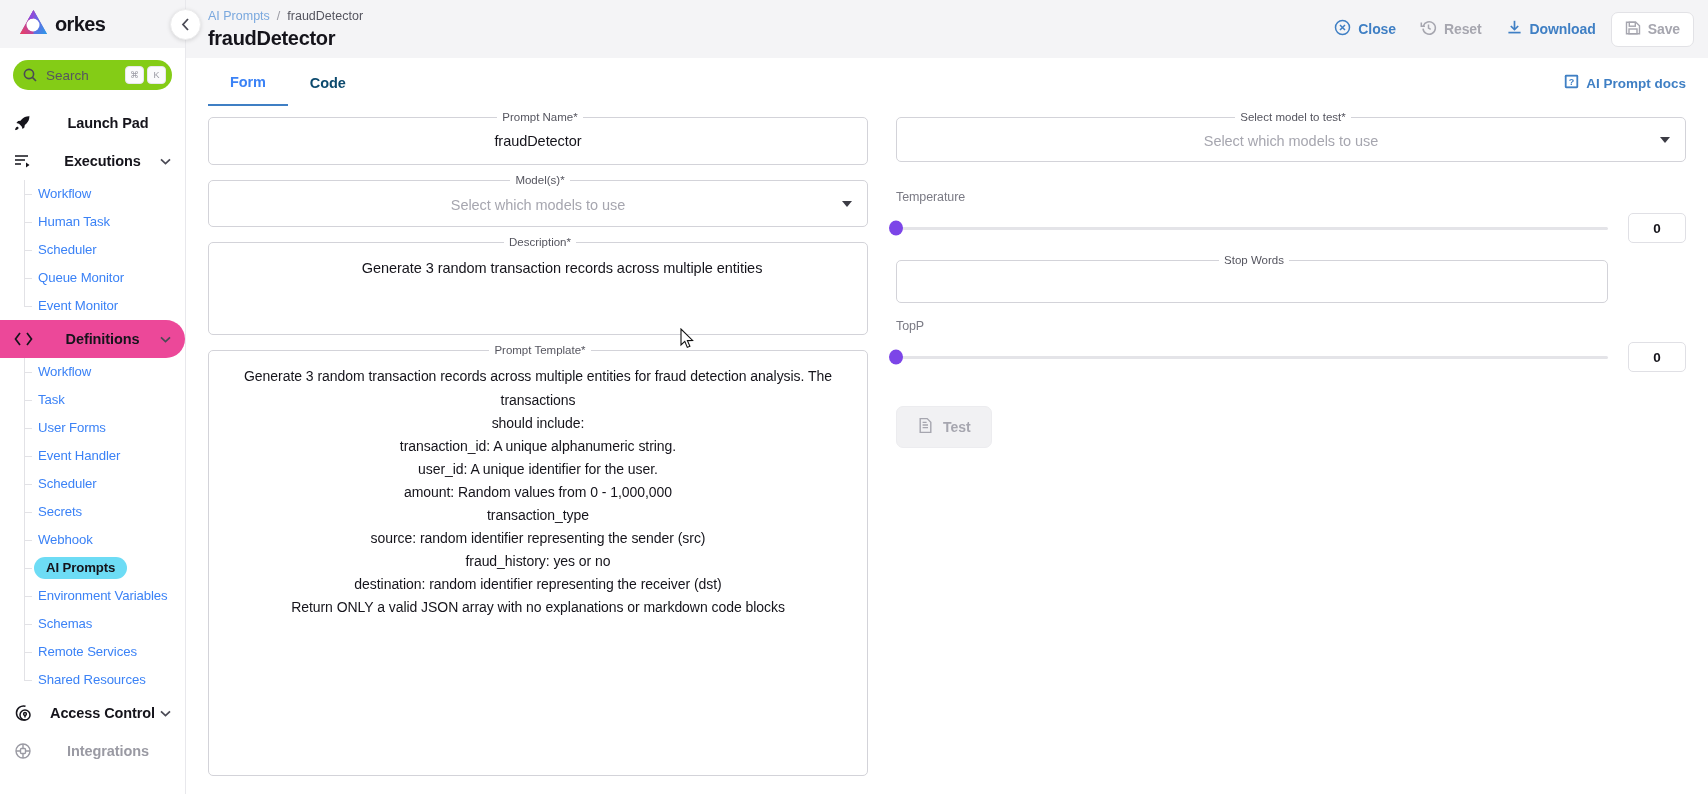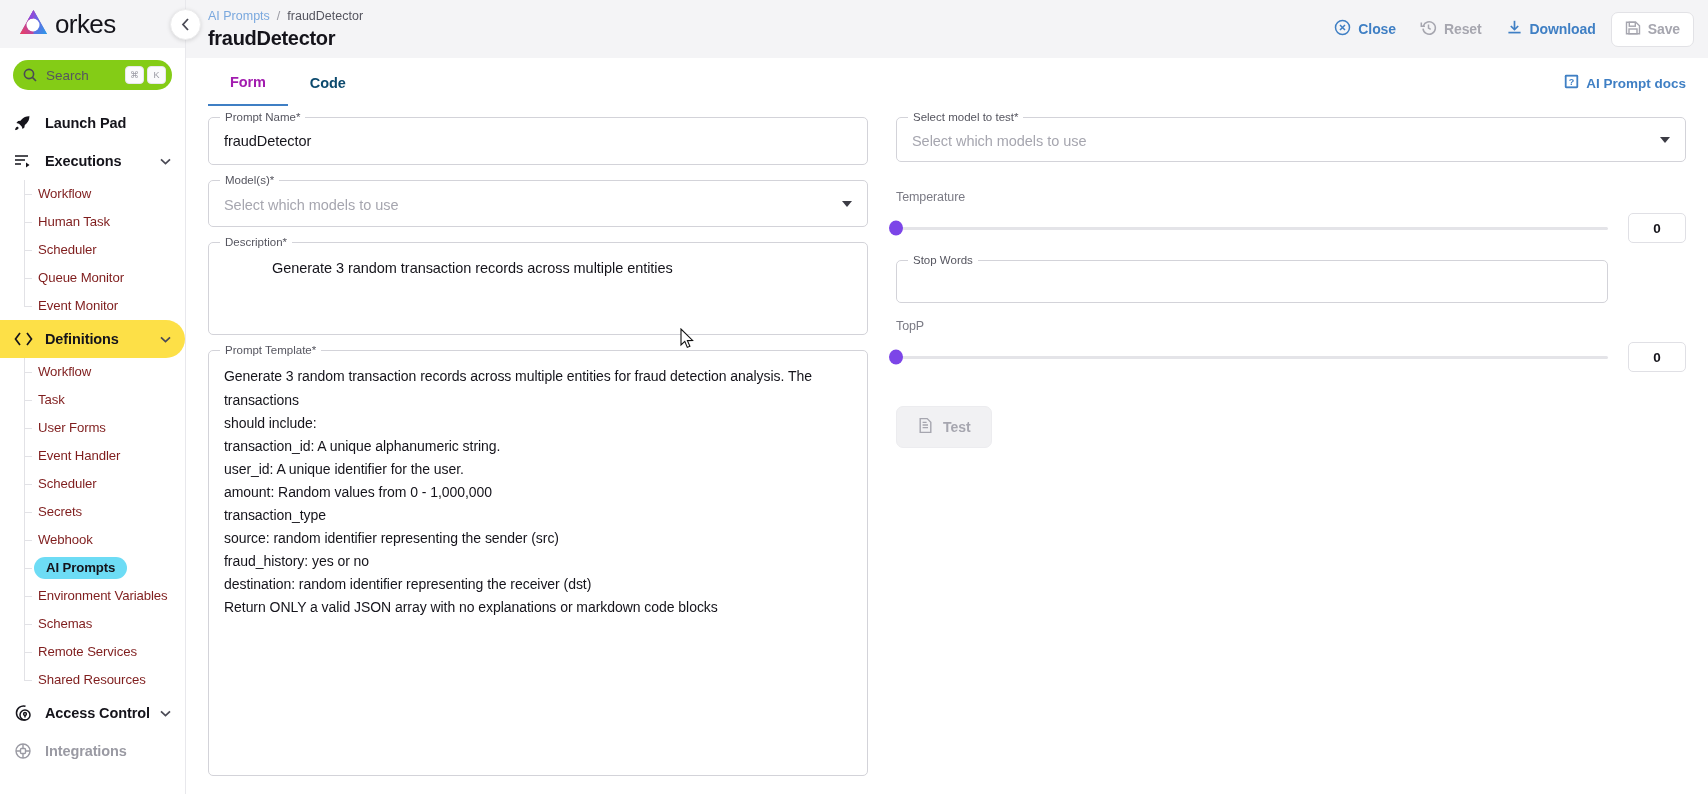--- a/index.html
+++ b/index.html
@@ -21,21 +21,21 @@
   }
   .sb-logo-wrap {
     height: 48px;
     background: #f4f4f6;
     display: flex; align-items: center;
     padding-left: 17px;
     position: relative;
   }
   .logo-mark { width: 33px; height: 33px; position: relative; flex: 0 0 33px; }
   .logo-text {
-    font-size: 26px; font-weight: normal; letter-spacing: -0.6px;
+    font-size: 20px; font-weight: bold; letter-spacing: -0.6px;
     color: #15141b; margin-left: 5px; line-height: 1;
   }
   .collapse-btn {
     position: absolute; right: -16px; top: 9px;
     width: 31px; height: 31px; border-radius: 50%;
     background: #ffffff; border: 1px solid #ececed;
     box-shadow: 0 1px 4px rgba(0,0,0,0.13);
     display: flex; align-items: center; justify-content: center;
     color: #4a4a55; font-size: 13px;
     cursor: pointer; z-index: 5;
@@ -52,48 +52,48 @@
     width: 19px; height: 18px; border-radius: 4px; background: #fbfbfc;
     border: 1px solid #e7e7ea; font-size: 9px; color: #9a9aa3;
     display: flex; align-items: center; justify-content: center;
     margin-left: 3px;
   }
   .sb-scroll { height: 728px; overflow: hidden; padding-top: 6px; }
   .nav-top {
     display: flex; align-items: center; height: 38px;
     padding: 0 14px 0 13px; cursor: pointer; position: relative;
   }
-  .nav-top.active { background: #fde047; border-radius: 0 19px 19px 0; }
+  .nav-top.active { background: #ec4899; border-radius: 0 19px 19px 0; }
   .nav-ico {
     width: 20px; flex: 0 0 20px; height: 20px;
     display: flex; align-items: center; justify-content: center;
     color: #15141b;
   }
   .nav-ico.muted { color: #9a9aa3; }
   .nav-lbl {
     flex: 1; margin-left: 12px; font-size: 14.5px;
-    font-weight: bold; color: #15141b; letter-spacing: -0.1px;
+    font-weight: bold; color: #15141b; letter-spacing: -0.1px; text-align: center;
   }
   .nav-lbl.muted { color: #9a9aa3; }
   .chev { font-size: 10px; color: #4a4a55; }
   .sub-list { position: relative; padding-left: 24px; }
   .sub-list::before {
     content: ""; position: absolute; left: 24px; top: 0;
     width: 1px; height: calc(100% - 14px); background: #e2e2e6;
   }
   .sub-item {
     display: flex; align-items: center; height: 28px;
     position: relative; padding-left: 14px; cursor: pointer;
   }
   .sub-item::before {
     content: ""; position: absolute; left: 0; top: 50%;
     width: 8px; height: 1px; background: #e2e2e6;
   }
   .sub-lbl {
-    font-size: 13.2px; color: #7f1d1d; letter-spacing: -0.1px;
+    font-size: 13.2px; color: #3b82f6; letter-spacing: -0.1px;
     line-height: 1;
   }
   .sub-item.selected .sub-lbl {
     color: #15141b; font-weight: bold;
     background: #6ddcf5; border-radius: 12px;
     padding: 4px 12px; margin-left: -4px;
   }
 
   
   #main { flex: 1; height: 794px; position: relative; background: #ffffff; }
@@ -128,33 +128,33 @@
   .content { padding: 0 22px; position: relative; height: 736px; }
   .tabs-row {
     display: flex; align-items: flex-end;
     height: 48px; position: relative;
   }
   .tab {
     padding: 0 22px; height: 46px; display: flex; align-items: center;
     font-size: 14.5px; font-weight: bold; color: #0c4a6e;
     cursor: pointer; letter-spacing: -0.1px;
   }
-  .tab.active { color: #a21caf; border-bottom: 2.5px solid #3f7fc4; }
+  .tab.active { color: #3b82f6; border-bottom: 2.5px solid #3f7fc4; }
   .docs-link {
     position: absolute; right: 0; bottom: 14px;
     display: flex; align-items: center; gap: 7px;
     color: #3f7fc4; font-size: 13.5px; font-weight: bold; cursor: pointer;
   }
 
   .panes { display: flex; gap: 28px; padding-top: 12px; }
   .pane-left { width: 660px; flex: 0 0 660px; }
   .pane-right { flex: 1; }
 
   
-  .mfield { position: relative; margin-bottom: 16px; }
+  .mfield { position: relative; margin-bottom: 16px; text-align: center; }
   .mfield > fieldset {
     position: absolute; inset: -6px 0 0 0;
     border: 1px solid #d3d3d9; border-radius: 5px;
     pointer-events: none; padding: 0 9px; margin: 0;
     height: calc(100% + 6px);
   }
   .mfield > fieldset > legend {
     padding: 0 5px; font-size: 11.5px; color: #55555f;
     line-height: 11px; margin-left: 2px;
   }

